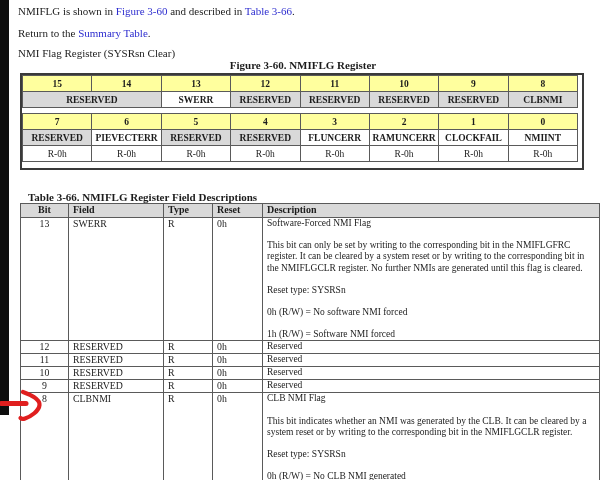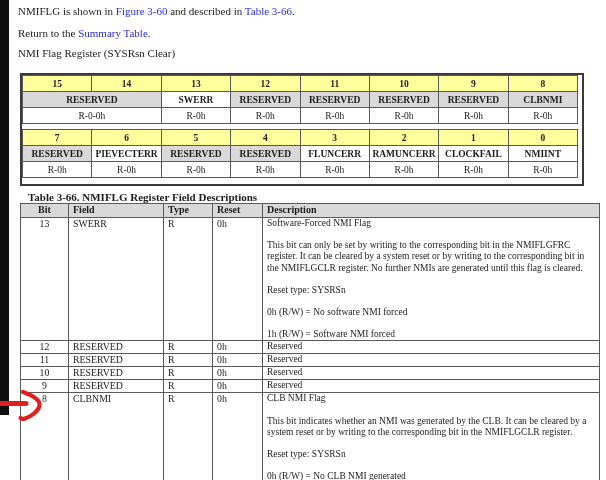--- a/index.html
+++ b/index.html
@@ -45,20 +45,21 @@
 <div class="page">
 
   <div class="black-bar"></div>
 
   <div class="tline l1"><span>NMIFLG is shown in </span><a class="doclink">Figure 3-60</a><span> and described in </span><a class="doclink">Table 3-66</a><span>.</span></div>
 
   <div class="tline l2"><span>Return to the </span><a class="doclink">Summary Table</a><span>.</span></div>
 
   <div class="tline l3">NMI Flag Register (SYSRsn Clear)</div>
 
+  <div class="fig-title">Figure 3-60. NMIFLG Register</div>
 
   <div class="figure">
       <table class="bank">
         <tbody>
           <tr class="bits">
             <td>15</td>
             <td>14</td>
             <td>13</td>
             <td>12</td>
             <td>11</td>
@@ -67,29 +68,20 @@
             <td>8</td>
           </tr>
           <tr class="fields">
             <td class="res" colspan="2">RESERVED</td>
             <td class="fld">SWERR</td>
             <td class="res">RESERVED</td>
             <td class="res">RESERVED</td>
             <td class="res">RESERVED</td>
             <td class="res">RESERVED</td>
             <td class="res">CLBNMI</td>
-          </tr>
-          <tr class="resets">
-            <td colspan="2">R-0-0h</td>
-            <td>R-0h</td>
-            <td>R-0h</td>
-            <td>R-0h</td>
-            <td>R-0h</td>
-            <td>R-0h</td>
-            <td>R-0h</td>
           </tr>
         </tbody>
       </table>
       <table class="bank">
         <tbody>
           <tr class="bits">
             <td>7</td>
             <td>6</td>
             <td>5</td>
             <td>4</td>

